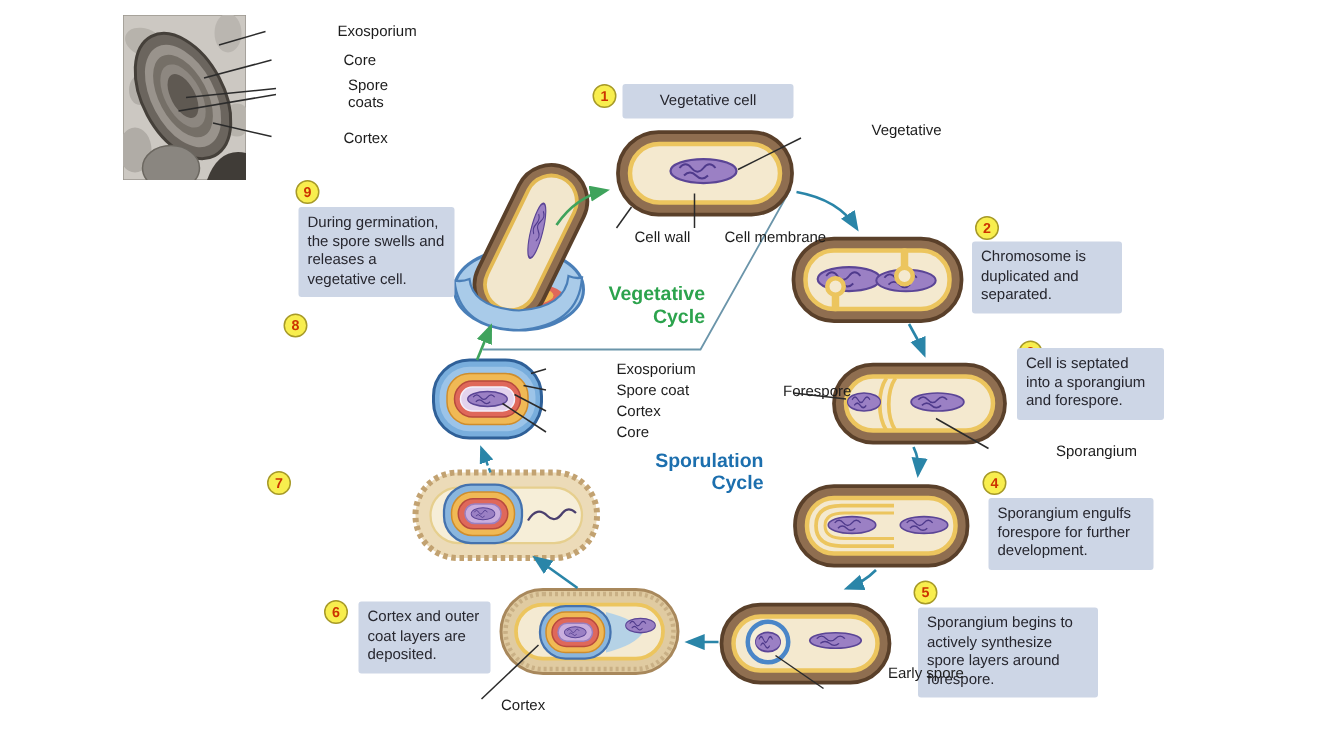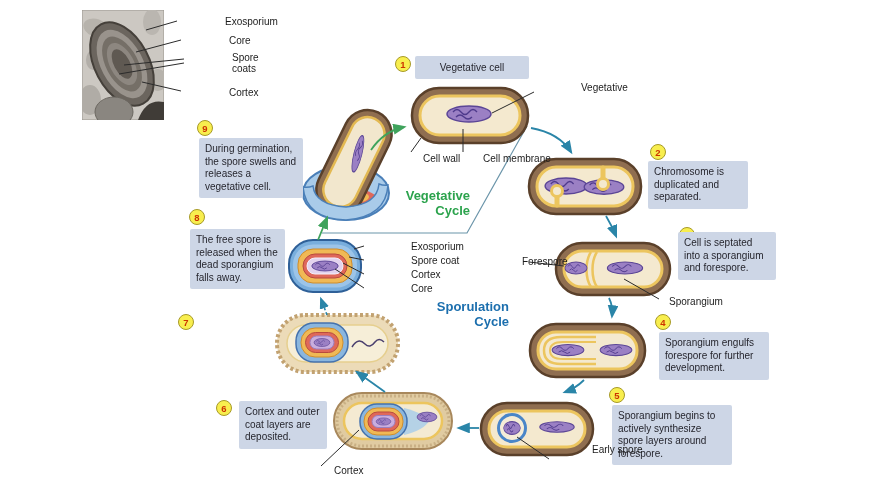--- a/index.html
+++ b/index.html
@@ -207,28 +207,27 @@
   <div class="badge" style="left:178px;top:314px;">7</div>
   <div class="badge" style="left:189px;top:209px;">8</div>
   <div class="badge" style="left:197px;top:120px;">9</div>
 
   <div class="cellbox" style="left:415px;top:56px;">Vegetative cell</div>
   <div class="callout" style="left:648px;top:161px;width:88px;">Chromosome is duplicated and separated.</div>
   <div class="callout" style="left:678px;top:232px;width:86px;">Cell is septated into a sporangium and forespore.</div>
   <div class="callout" style="left:659px;top:332px;width:98px;">Sporangium engulfs forespore for further development.</div>
   <div class="callout" style="left:612px;top:405px;width:108px;">Sporangium begins to actively synthesize spore layers around forespore.</div>
   <div class="callout" style="left:239px;top:401px;width:76px;">Cortex and outer coat layers are deposited.</div>
-  <div class="callout" style="left:190px;top:229px;width:83px;">The free spore is released when the dead sporangium falls away.</div>
   <div class="callout" style="left:199px;top:138px;width:92px;">During germination, the spore swells and releases a vegetative cell.</div>
 
   <div class="lbl" style="left:536px;top:82px;">Vegetative</div>
   <div class="lbl" style="left:378px;top:153px;">Cell wall</div>
   <div class="lbl" style="left:438px;top:153px;">Cell membrane</div>
   <div class="lbl" style="left:477px;top:256px;">Forespore</div>
-  <div class="lbl" style="left:624px;top:296px;">Sporangium</div>
+  <div class="lbl" style="left:659px;top:296px;">Sporangium</div>
   <div class="lbl" style="left:547px;top:444px;text-align:right;">Early spore</div>
   <div class="lbl" style="left:289px;top:465px;">Cortex</div>
   <div class="lbl" style="left:366px;top:241px;">Exosporium</div>
   <div class="lbl" style="left:366px;top:255px;">Spore coat</div>
   <div class="lbl" style="left:366px;top:269px;">Cortex</div>
   <div class="lbl" style="left:366px;top:283px;">Core</div>
 
   <div class="cycle veg">Vegetative
 Cycle</div>
   <div class="cycle spor">Sporulation

